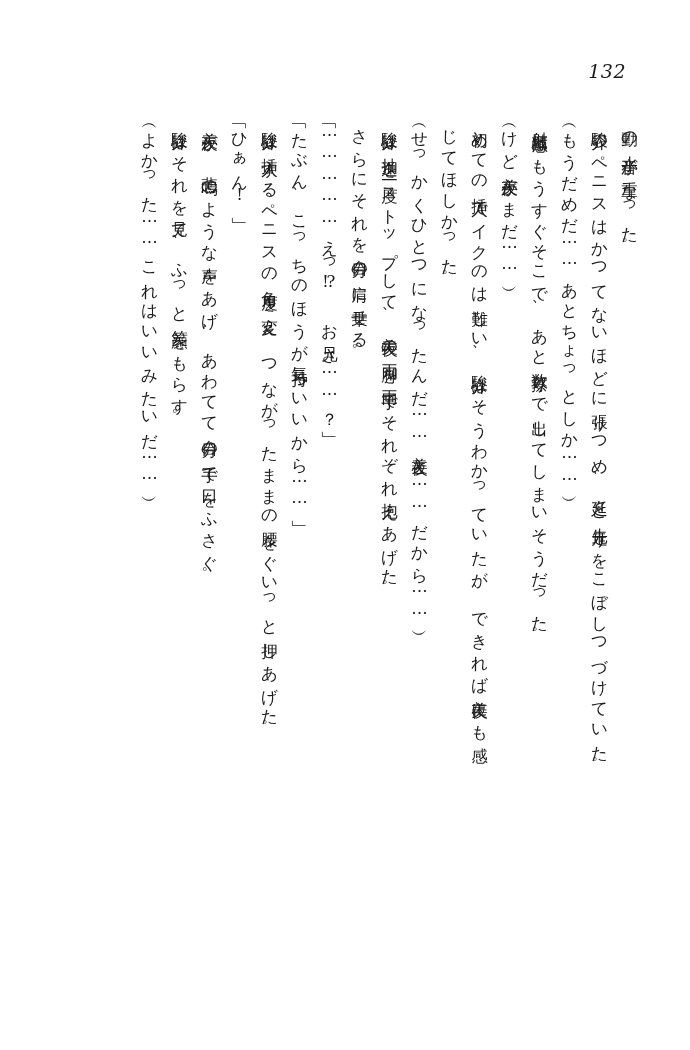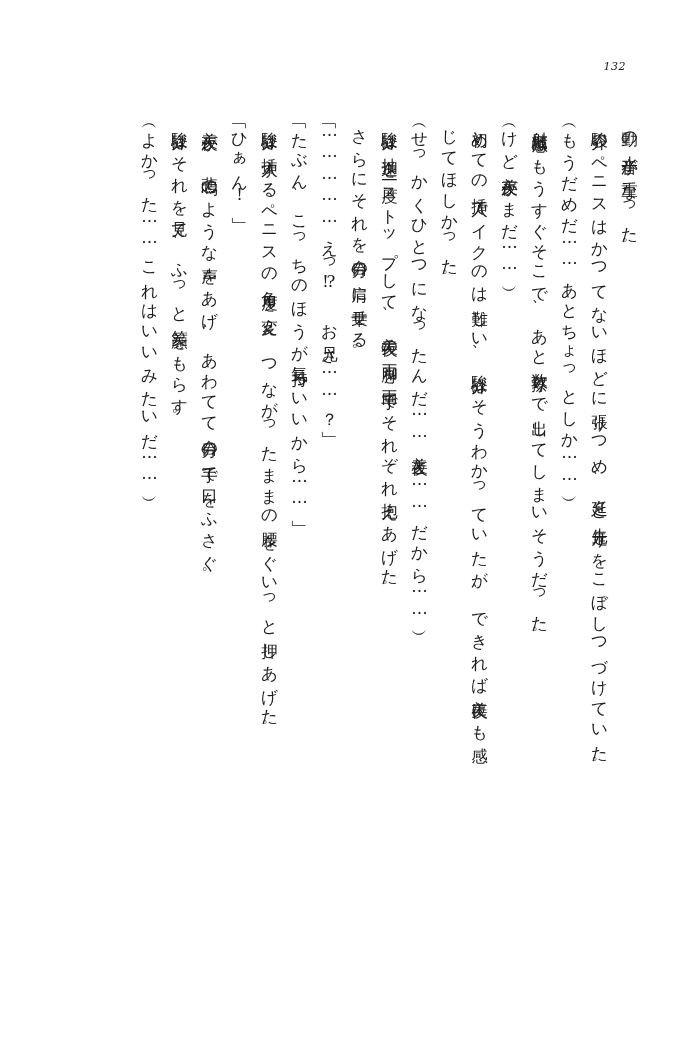--- a/index.html
+++ b/index.html
@@ -23,21 +23,21 @@
     width: 690px;
     height: 1050px;
     background: #ffffff;
   }
 
   .page-number {
     position: absolute;
     top: 60px;
     right: 64px;
     font-family: "DejaVu Serif", "Liberation Serif", serif;
-    font-size: 11px;
+    font-size: 19px;
     font-style: italic;
     color: #1a1a1a;
     letter-spacing: 0.5px;
   }
 
   .text-body {
     position: absolute;
     top: 118px;
     right: 52px;
     left: 52px;

